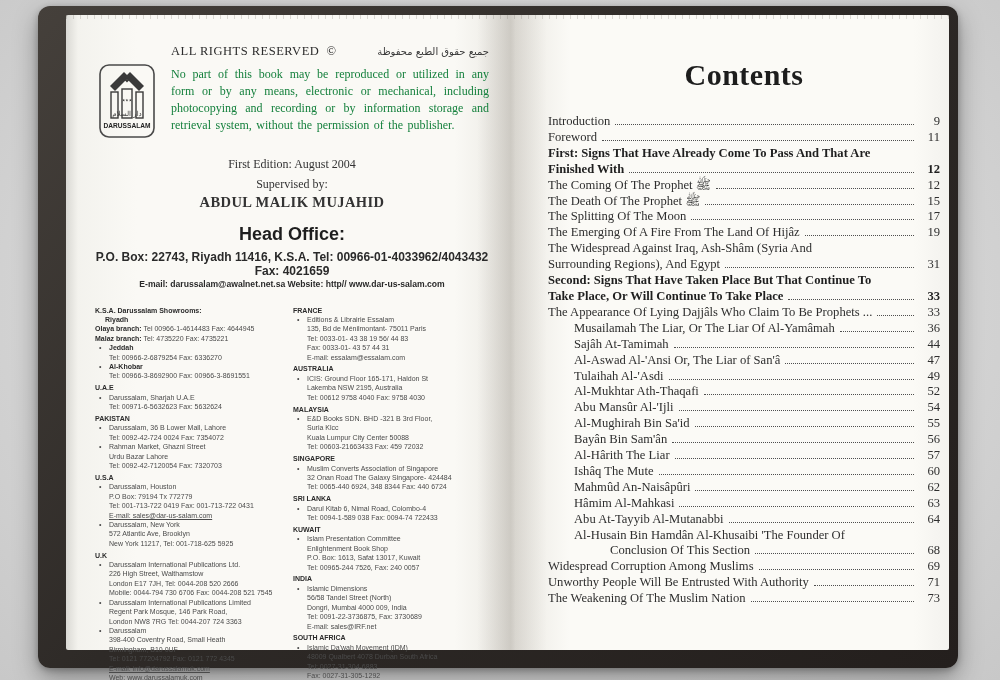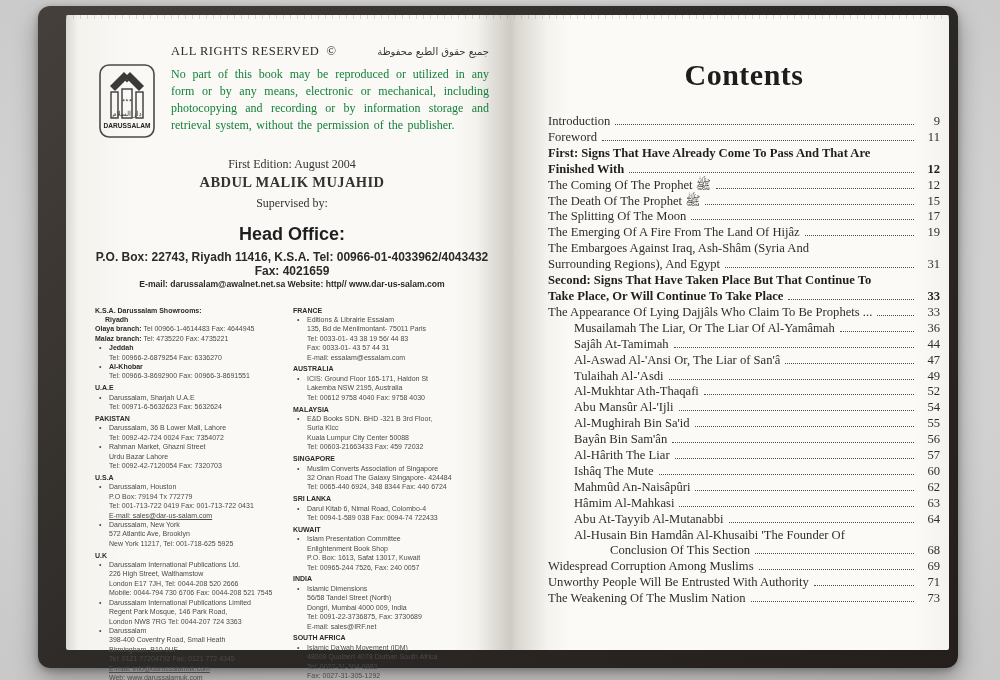--- a/index.html
+++ b/index.html
@@ -115,22 +115,22 @@
   </div>
 
   <div class="rights-row">
     <span><span>ALL RIGHTS RESERVED</span>&nbsp;&nbsp;<span>©</span></span>
     <span class="rights-ar">جميع حقوق الطبع محفوظة</span>
   </div>
 
   <div class="copy-par">No part of this book may be reproduced or utilized in any form or by any means, electronic or mechanical, including photocopying and recording or by information storage and retrieval system, without the permission of the publisher.</div>
 
   <div class="c-line edition">First Edition: August 2004</div>
+  <div class="c-line supervised">Supervised by:</div>
   <div class="c-line supervisor">ABDUL MALIK MUJAHID</div>
-  <div class="c-line supervised">Supervised by:</div>
   <div class="c-line head-office">Head Office:</div>
   <div class="c-line ho-line1">P.O. Box: 22743, Riyadh 11416, K.S.A. Tel: 00966-01-4033962/4043432  Fax: 4021659</div>
   <div class="c-line ho-line2">E-mail: darussalam@awalnet.net.sa Website: http// www.dar-us-salam.com</div>
 
   <div class="addr-cols">
     <div class="addr-col" id="addr-col-0">
         <div class="ad-h">K.S.A. Darussalam Showrooms:</div>
         <div class="ad-sub">Riyadh</div>
         <div class="ad-lbl"><b>Olaya branch:</b> Tel 00966-1-4614483 Fax: 4644945</div>
         <div class="ad-lbl"><b>Malaz branch:</b> Tel: 4735220 Fax: 4735221</div>
@@ -315,21 +315,21 @@
         </div>
       </div>
       <div>
         <div class="toc-row">
           <span>The Emerging Of A Fire From The Land Of Hijâz</span>
           <span class="dots"></span>
           <span class="pg">19</span>
         </div>
       </div>
       <div>
-        <div class="toc-l1">The Embargoes Against Iraq, Ash-Shâm (Syria And</div>
+        <div class="toc-l1">The Widespread Against Iraq, Ash-Shâm (Syria And</div>
         <div class="toc-row">
           <span>Surrounding Regions), And Egypt</span>
           <span class="dots"></span>
           <span class="pg">31</span>
         </div>
       </div>
       <div class="toc-bold">
         <div class="toc-l1">Second: Signs That Have Taken Place But That Continue To</div>
         <div class="toc-row">
           <span>Take Place, Or Will Continue To Take Place</span>

